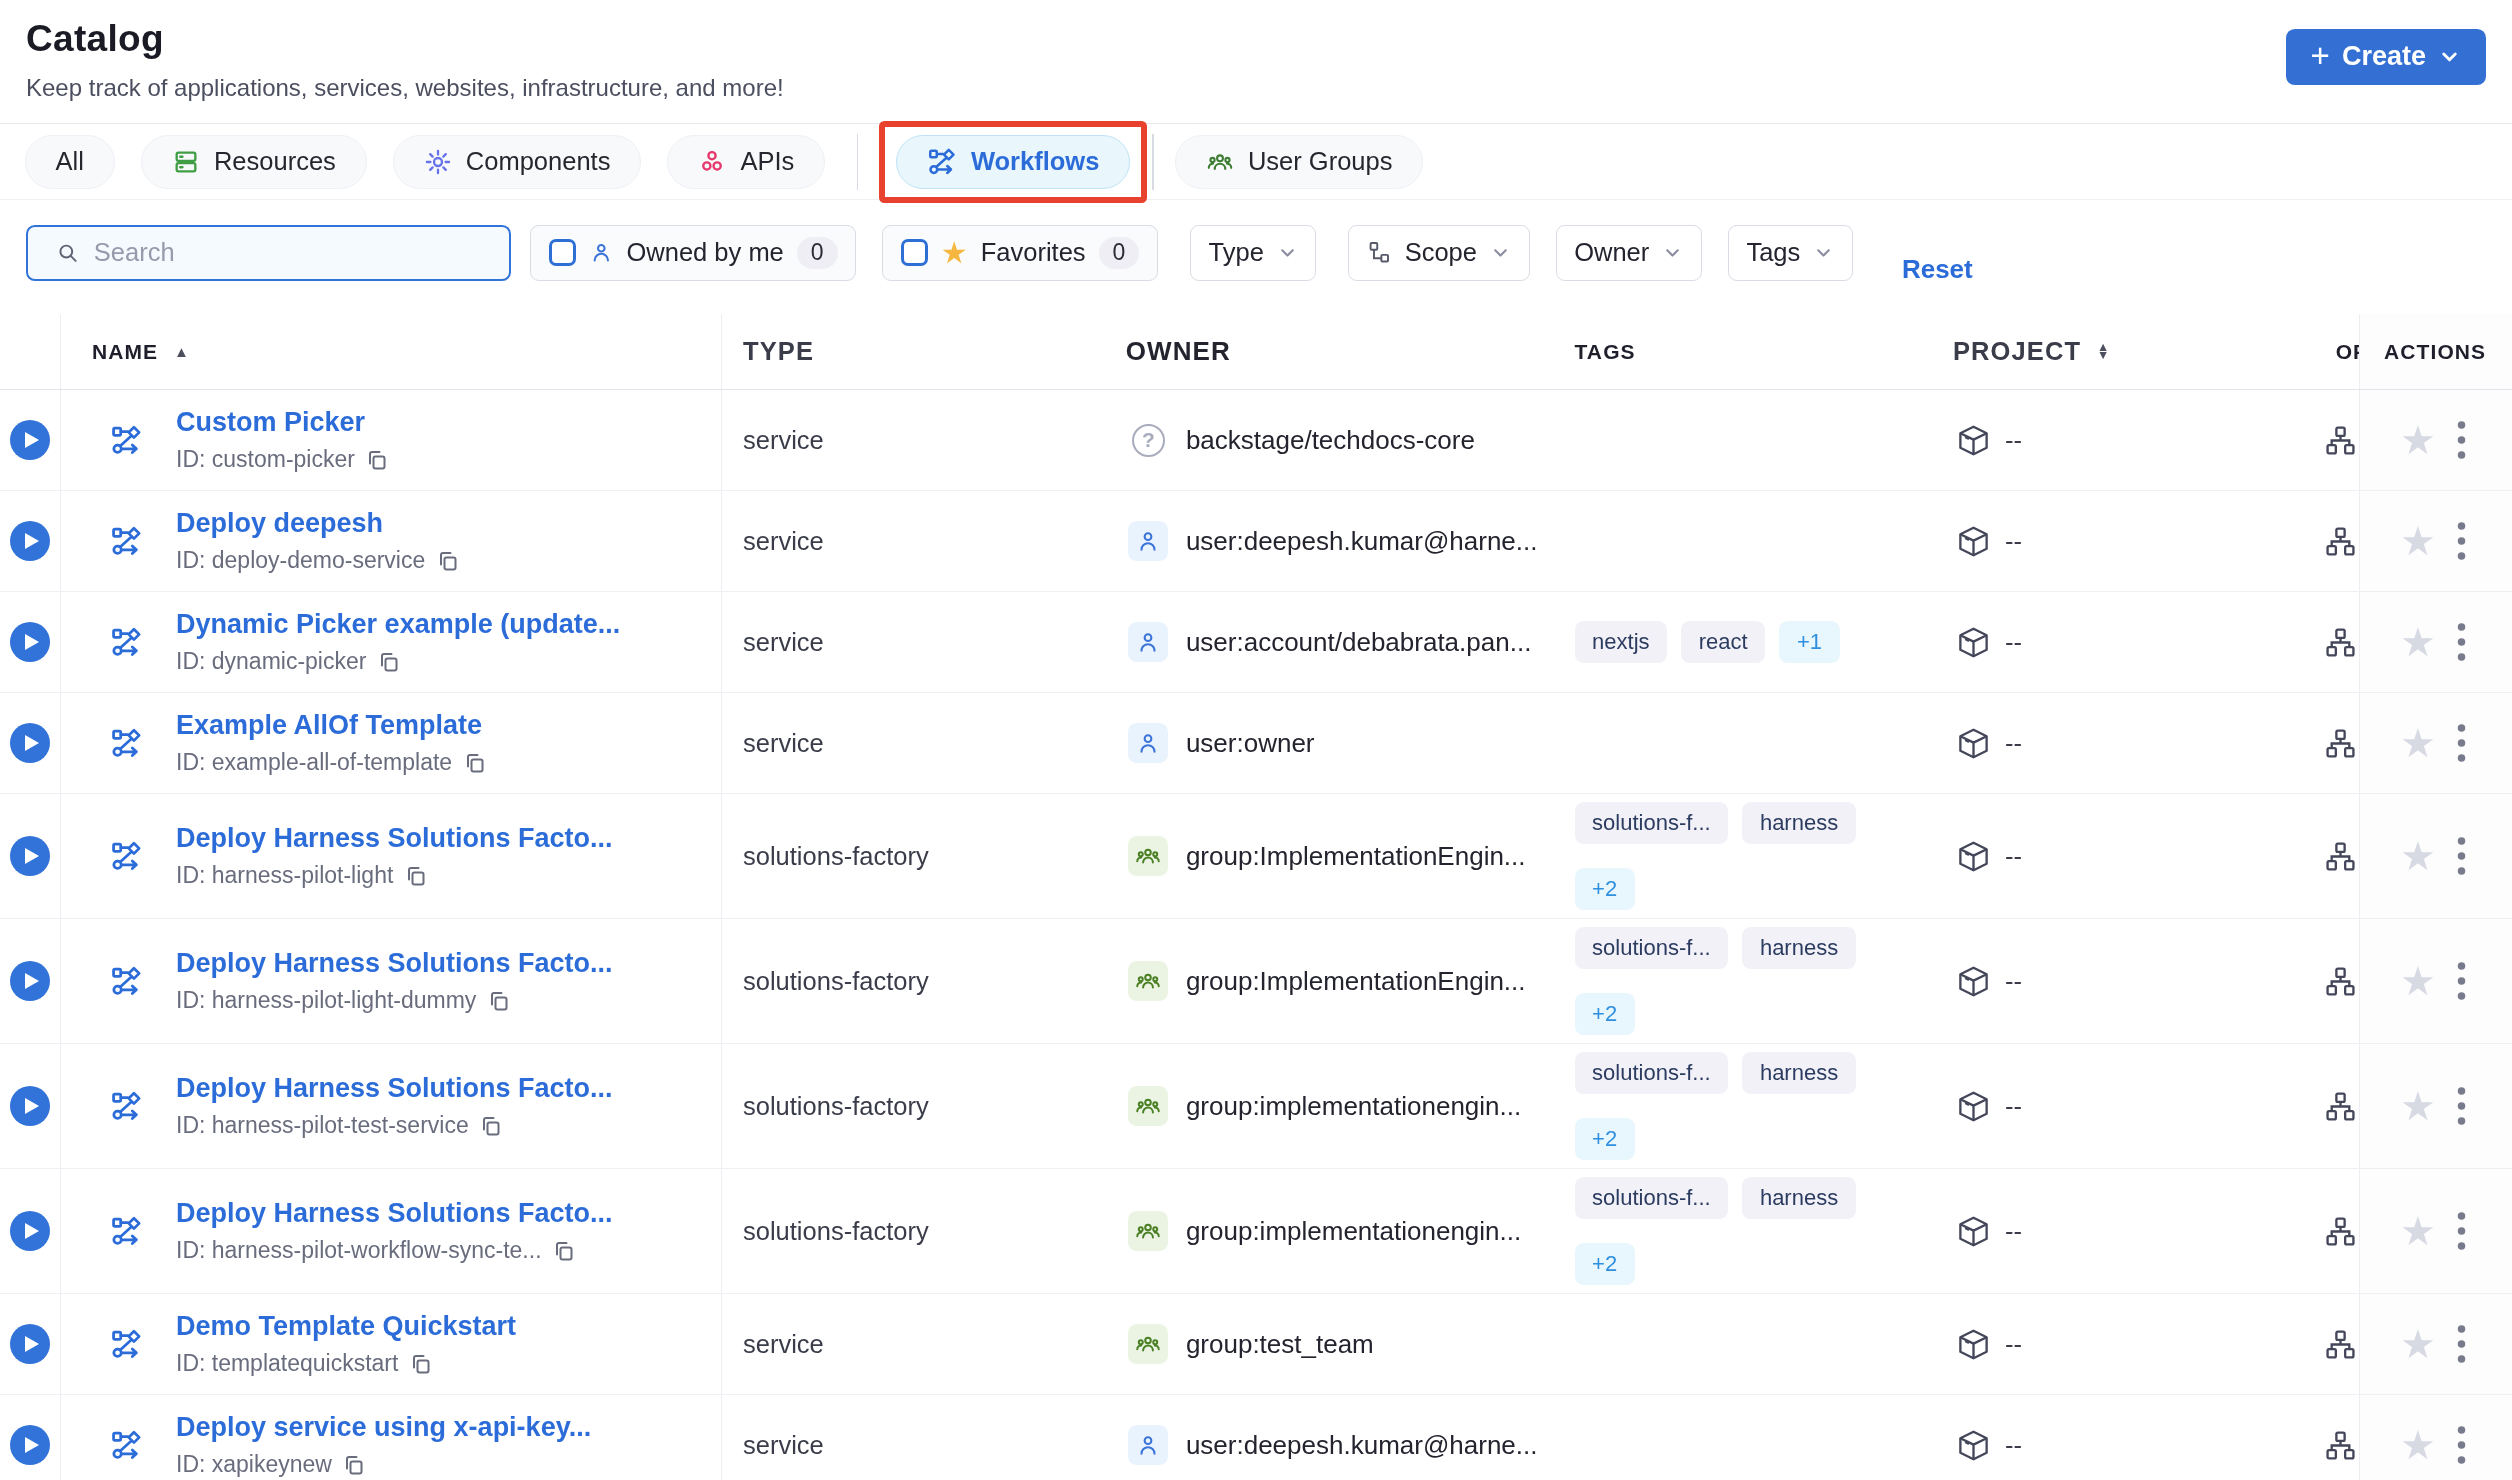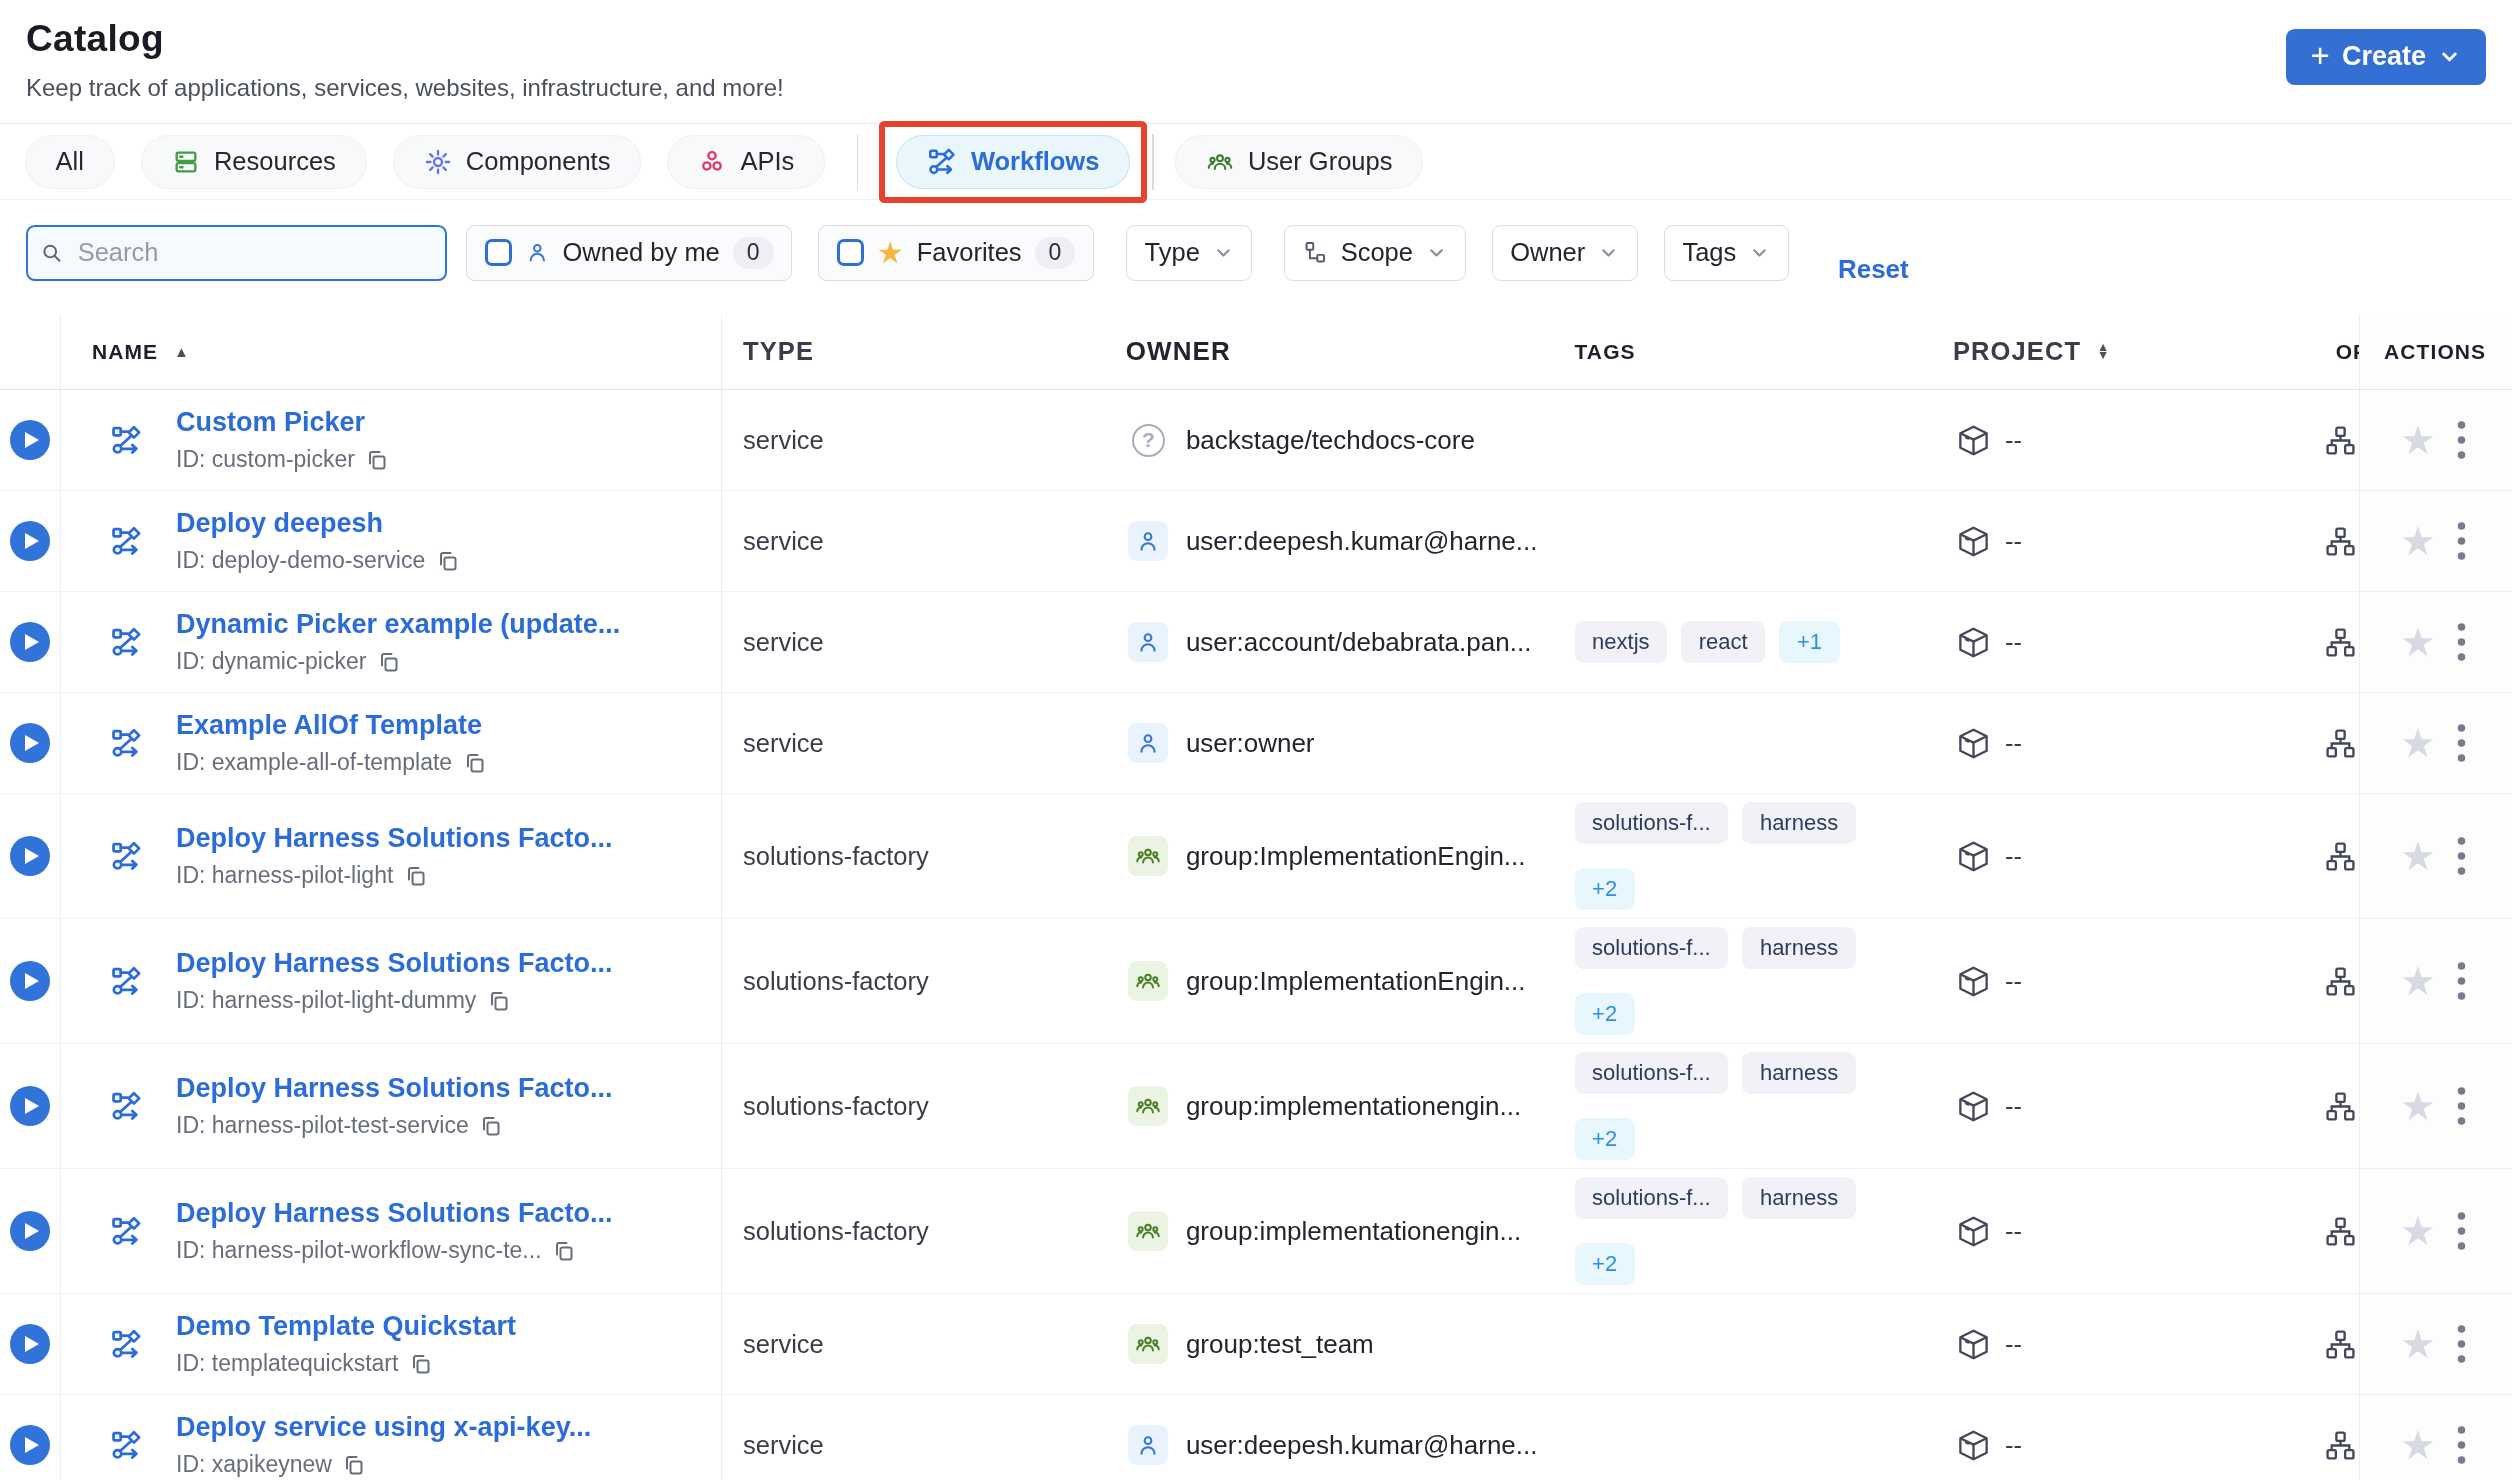--- a/index.html
+++ b/index.html
@@ -24,22 +24,22 @@
   
   .tabs-row{height:77px;box-sizing:border-box;border-top:1.8px solid #e7e7ee;border-bottom:1.8px solid #eeeef3;
     display:flex;align-items:center;padding:0 24.6px;}
   .pill{height:54px;box-sizing:border-box;border-radius:28px;background:#f8f9fb;border:1.8px solid #eff0f5;
     display:flex;align-items:center;gap:14px;padding:0 30px;font-size:25.5px;color:#26262f;cursor:pointer;margin-right:26px;white-space:nowrap;}
   .pill.active{background:var(--active-tab-bg);border-color:var(--active-tab-border);color:var(--link-blue);margin-right:0;}
   .tab-sep{width:1.8px;height:56px;background:#d9dbe4;margin:0 21px 0 5.3px;flex:0 0 auto;}
   .red-box{border:6.1px solid var(--annotation-red);border-radius:5.3px;padding:8px 10.5px;display:flex;flex:0 0 auto;font-weight:bold;}
   
   .filters-row{height:114px;box-sizing:border-box;padding:24.6px 26px 0 26px;display:flex;align-items:flex-start;}
-  .search-box{width:421px;height:56px;box-sizing:border-box;border:2.6px solid var(--search-border);border-radius:8.8px;
-    background:#f4fafe;display:flex;align-items:center;padding:0 12px;gap:12.3px;}
+  .search-box{width:485px;height:56px;box-sizing:border-box;border:2.6px solid var(--search-border);border-radius:8.8px;
+    background:#f4fafe;display:flex;align-items:center;padding:0 28px;gap:12.3px;}
   .search-box input{border:none;outline:none;background:transparent;font-size:25.5px;font-family:inherit;color:#2a2b36;width:100%;}
   .search-box input::placeholder{color:#969aab;}
   .filter-box{height:56px;box-sizing:border-box;border:1.8px solid #d9dbe5;border-radius:8.8px;background:#fafbfd;
     display:flex;align-items:center;padding:0 17.6px;gap:13px;font-size:25.5px;color:#23242e;cursor:pointer;white-space:nowrap;}
   .dd{background:#fff;}
   .checkbox{width:27px;height:27px;box-sizing:border-box;border:3.1px solid var(--checkbox-blue);border-radius:7px;background:#fff;flex:0 0 auto;}
   .count-badge{background:#eeeef4;border-radius:878px;padding:2.6px 14px;font-size:23px;color:#2a2b34;}
   .star-filter{color:var(--star-yellow);font-size:30px;line-height:1;}
   .reset-link{font-size:26px;font-weight:bold;color:var(--link-blue);margin-left:49px;align-self:center;cursor:pointer;margin-top:0;line-height:56px;}
   .ml22{margin-left:19.3px;} .ml30{margin-left:26px;} .ml36{margin-left:32px;}

